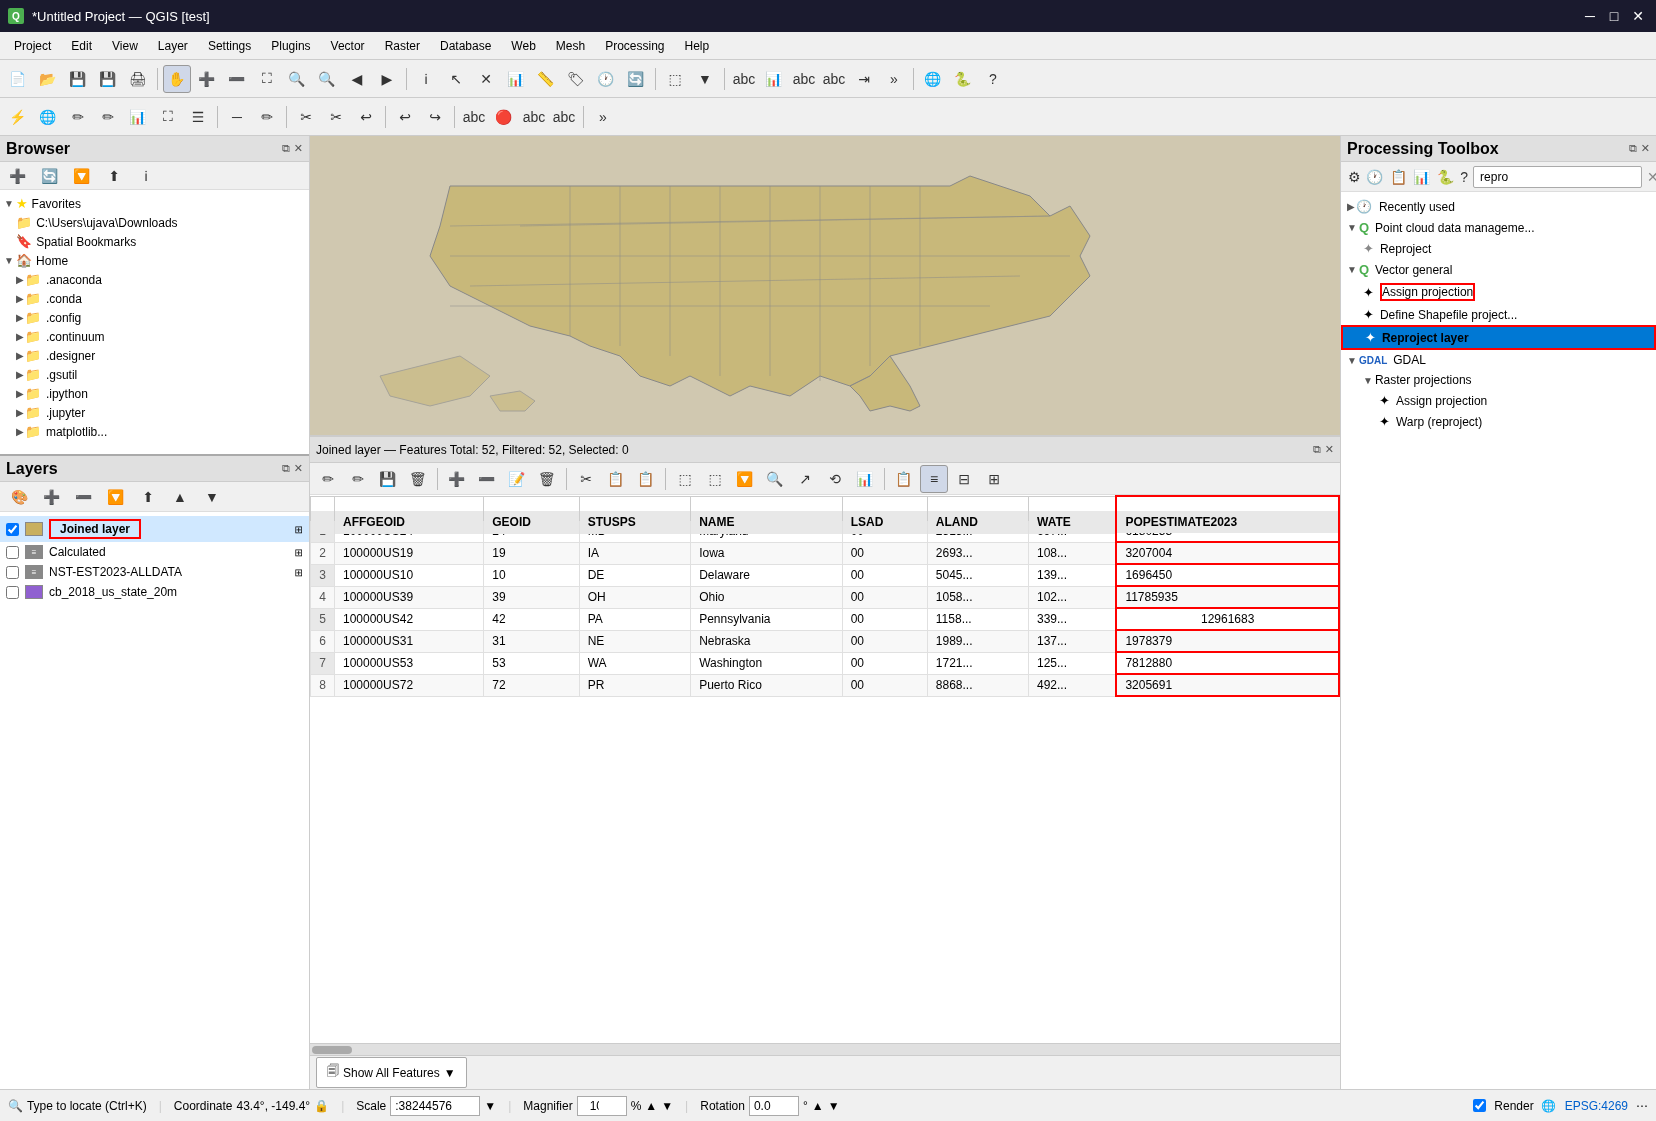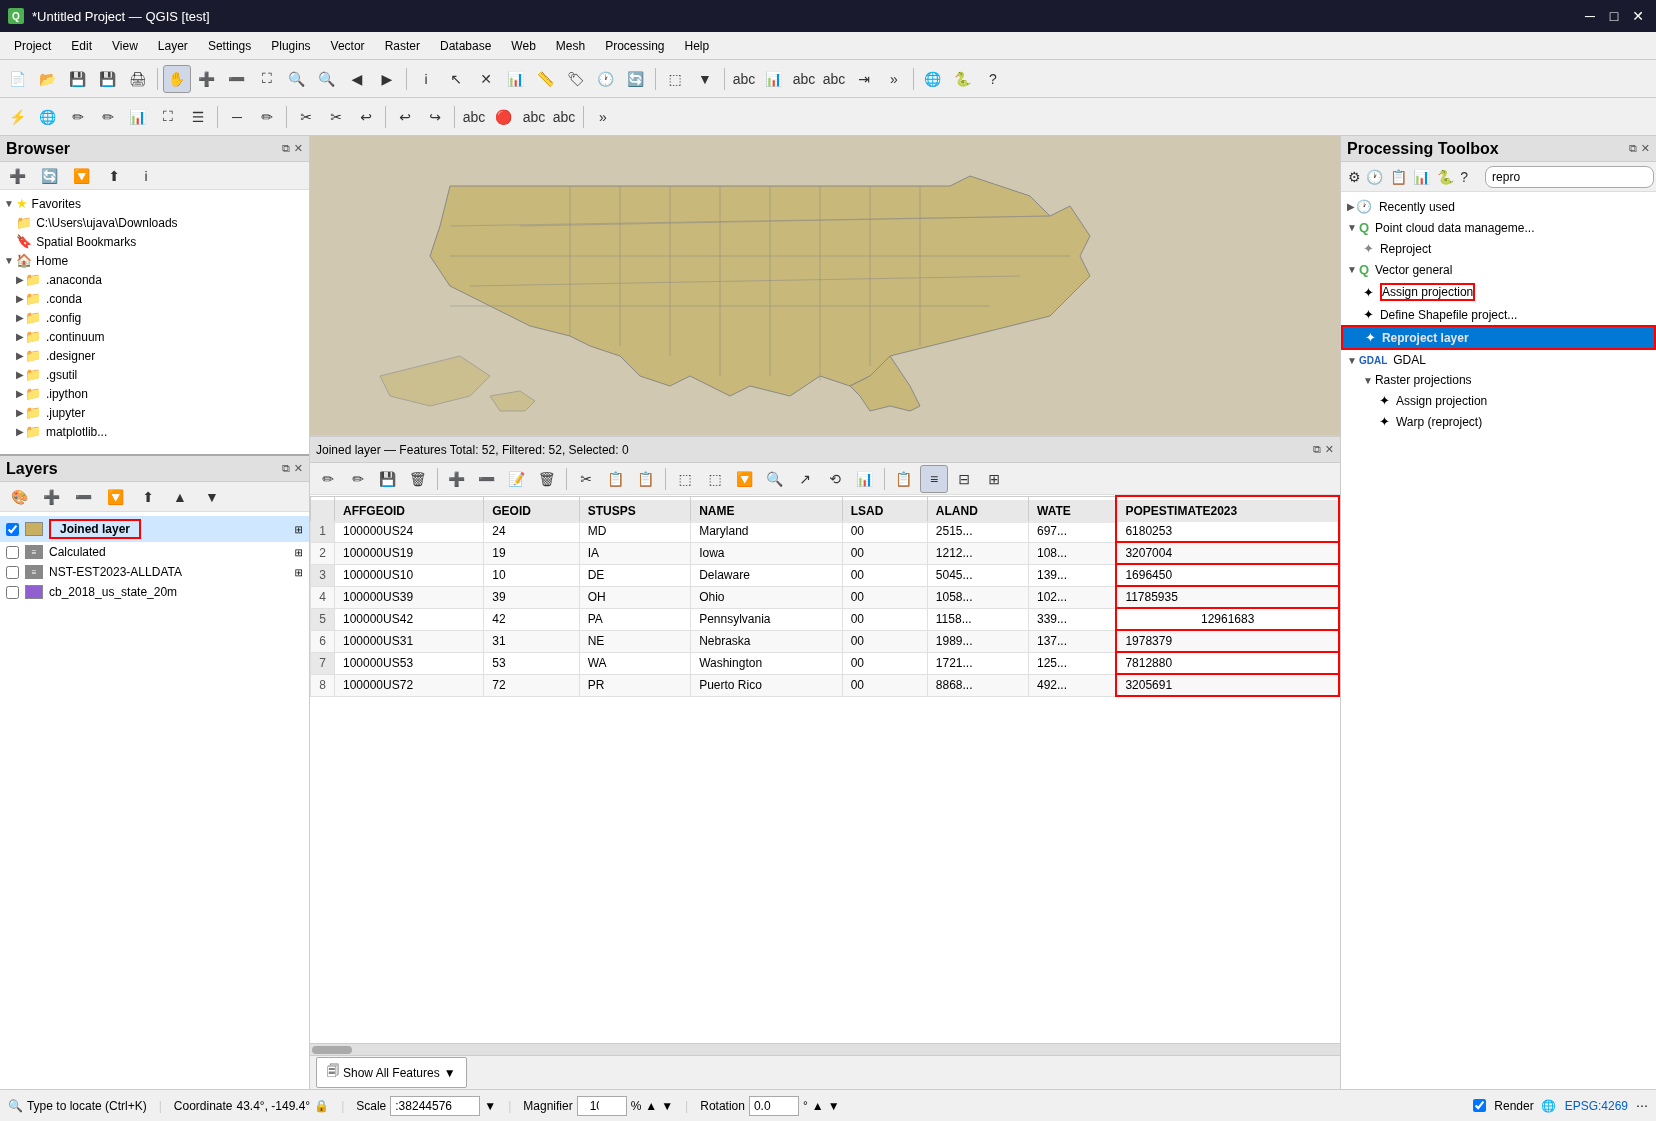--- a/index.html
+++ b/index.html
@@ -210,21 +210,21 @@
       border-collapse: collapse;
       width: 100%;
     }
     th {
       background: #e8e8e8;
       border: 1px solid #ccc;
       padding: 4px 8px;
       text-align: left;
       font-weight: bold;
       position: sticky;
-      top: 4px;
+      top: 15px;
       white-space: nowrap;
     }
     td {
       border: 1px solid #e0e0e0;
       padding: 3px 8px;
       white-space: nowrap;
     }
     tr:nth-child(even) td { background: #f8f8f8; }
     .row-num { background: #e8e8e8; color: #555; text-align: center; width: 24px; }
     .attr-table-footer {
@@ -271,22 +271,21 @@
       padding: 2px 6px;
       gap: 4px;
       border-bottom: 1px solid #ddd;
     }
     .search-box {
       flex: 1;
       height: 22px;
       border: 1px solid #aaa;
       padding: 2px 6px;
       font-size: 12px;
-      border-radius: 8px;
-      margin-left: 12px;
+      border-radius: 2px;
     }
     .toolbox-tree {
       flex: 1;
       overflow-y: auto;
       background: white;
       padding: 4px 0;
     }
     .tb-item {
       display: flex;
       align-items: center;
@@ -674,21 +673,21 @@
     <td>697...</td>
     <td style="border:2px solid red;">6180253</td>
   </tr>
               <tr>
     <td class="row-num">2</td>
     <td>100000US19</td>
     <td>19</td>
     <td>IA</td>
     <td>Iowa</td>
     <td>00</td>
-    <td>1212...</td>
+    <td>2693...</td>
     <td>108...</td>
     <td style="border:2px solid red;">3207004</td>
   </tr>
               <tr>
     <td class="row-num">3</td>
     <td>100000US10</td>
     <td>10</td>
     <td>DE</td>
     <td>Delaware</td>
     <td>00</td>
@@ -815,21 +814,21 @@
         <span class="tb-label" style="border:2px solid red;display:inline-block;">Assign projection</span>
       </div>
 
       <div class="tb-item tb-indent-1">
         <span class="tb-icon">✦</span>
         <span class="tb-label">Define Shapefile project...</span>
       </div>
 
       <div class="tb-item tb-indent-1 reproject-selected" style="background:#0078d4;color:white;border:2px solid red;">
         <span class="tb-icon" style="color:white;">✦</span>
-        <span class="tb-label" style="color:#e5e5e5;font-weight:bold;">Reproject layer</span>
+        <span class="tb-label" style="color:#000000;font-weight:bold;">Reproject layer</span>
       </div>
 
       <div class="tb-item">
         <span class="tb-arrow">▼</span>
         <span class="tb-icon" style="color:#2060c0;font-weight:bold;font-size:10px;">GDAL</span>
         <span class="tb-label">GDAL</span>
       </div>
 
       <div class="tb-item tb-indent-1">
         <span class="tb-arrow">▼</span>

